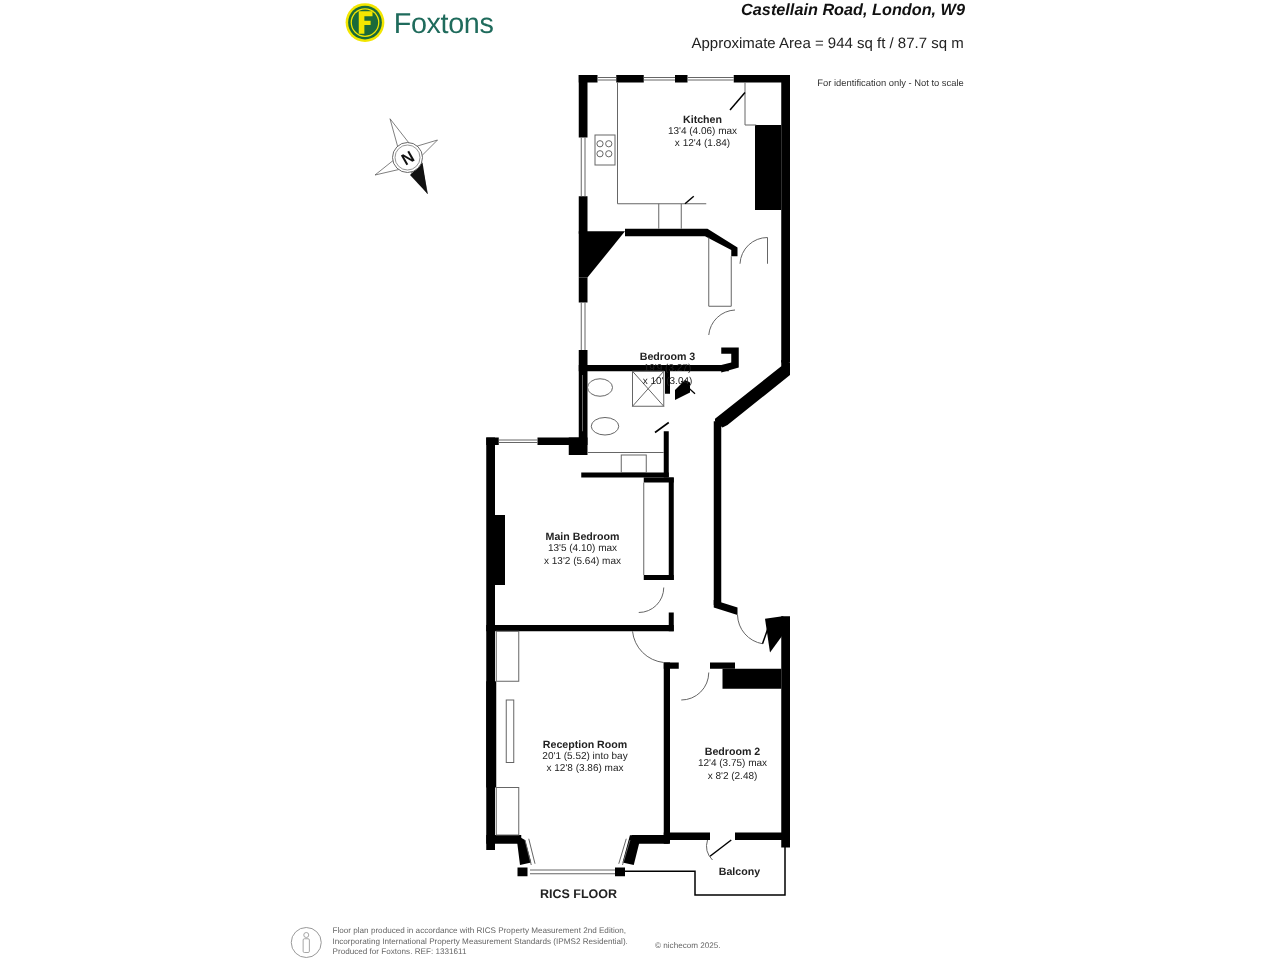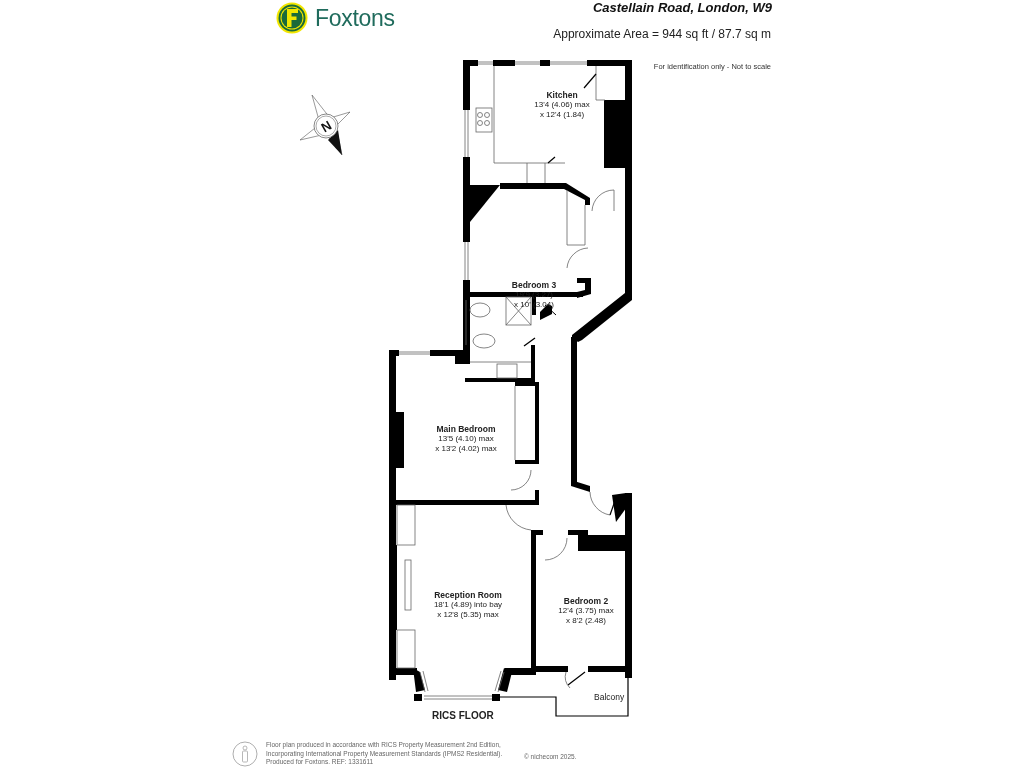--- a/index.html
+++ b/index.html
@@ -8,21 +8,21 @@
   .logo-badge { width: 32px; height: 32px; }
   .logo-text { font-family: "Liberation Sans", sans-serif; font-size: 23px; color: #1f6b5c; margin-left: 7px; letter-spacing: -0.3px; }
   .title { position: absolute; right: 252px; top: 0px; font-size: 13px; font-weight: bold; color: #111; white-space: nowrap; font-style: italic; }
   .area { position: absolute; right: 253px; top: 27px; font-size: 12px; color: #222; white-space: nowrap; }
   .note { position: absolute; right: 253px; top: 62px; font-size: 7.5px; color: #333; white-space: nowrap; }
   svg.plan { position: absolute; left: 0; top: 0; }
   .room-label { position: absolute; text-align: center; font-size: 8px; color: #222; line-height: 10px; white-space: nowrap; }
   .room-label .name { font-weight: bold; font-size: 8.5px; display: block; }
   .room-label .dim { display: block; }
   .floor-label { position: absolute; left: 432px; top: 710px; font-size: 10px; font-weight: bold; color: #222; }
-  .balcony-label { position: absolute; left: 575px; top: 692px; font-size: 8.5px; font-weight: normal; color: #222; margin-left: 19px; }
+  .balcony-label { position: absolute; left: 575px; top: 692px; font-size: 8.5px; font-weight: bold; color: #222; }
   .footer { position: absolute; left: 232px; top: 741px; display: flex; align-items: flex-start; }
   .footer-icon { width: 26px; height: 26px; }
   .footer-text { font-size: 6.5px; color: #666; line-height: 8.5px; margin-left: 8px; white-space: nowrap; }
   .footer-copy { position: absolute; left: 524px; top: 753px; font-size: 6.5px; color: #666; white-space: nowrap; }
 </style>
 </head>
 <body>
 
 <div class="logo">
   <svg class="logo-badge" viewBox="0 0 32 32">
@@ -191,26 +191,26 @@
   <span class="dim">x 12'4 (1.84)</span>
 </div>
 <div class="room-label" style="left:494px; top:232px; width:80px;margin-top:48px;">
   <span class="name">Bedroom 3</span>
   <span class="dim">19'9 (3.27)</span>
   <span class="dim">x 10' (3.04)</span>
 </div>
 <div class="room-label" style="left:416px; top:424px; width:100px;">
   <span class="name">Main Bedroom</span>
   <span class="dim">13'5 (4.10) max</span>
-  <span class="dim">x 13'2 (4.02) max</span>
+  <span class="dim">x 13'2 (5.64) max</span>
 </div>
 <div class="room-label" style="left:418px; top:590px; width:100px;">
   <span class="name">Reception Room</span>
-  <span class="dim">18'1 (4.89) into bay</span>
-  <span class="dim">x 12'8 (5.35) max</span>
+  <span class="dim">20'1 (5.52) into bay</span>
+  <span class="dim">x 12'8 (3.86) max</span>
 </div>
 <div class="room-label" style="left:546px; top:596px; width:80px;">
   <span class="name">Bedroom 2</span>
   <span class="dim">12'4 (3.75) max</span>
   <span class="dim">x 8'2 (2.48)</span>
 </div>
 <div class="balcony-label">Balcony</div>
 <div class="floor-label">RICS FLOOR</div>
 
 <div class="footer">

